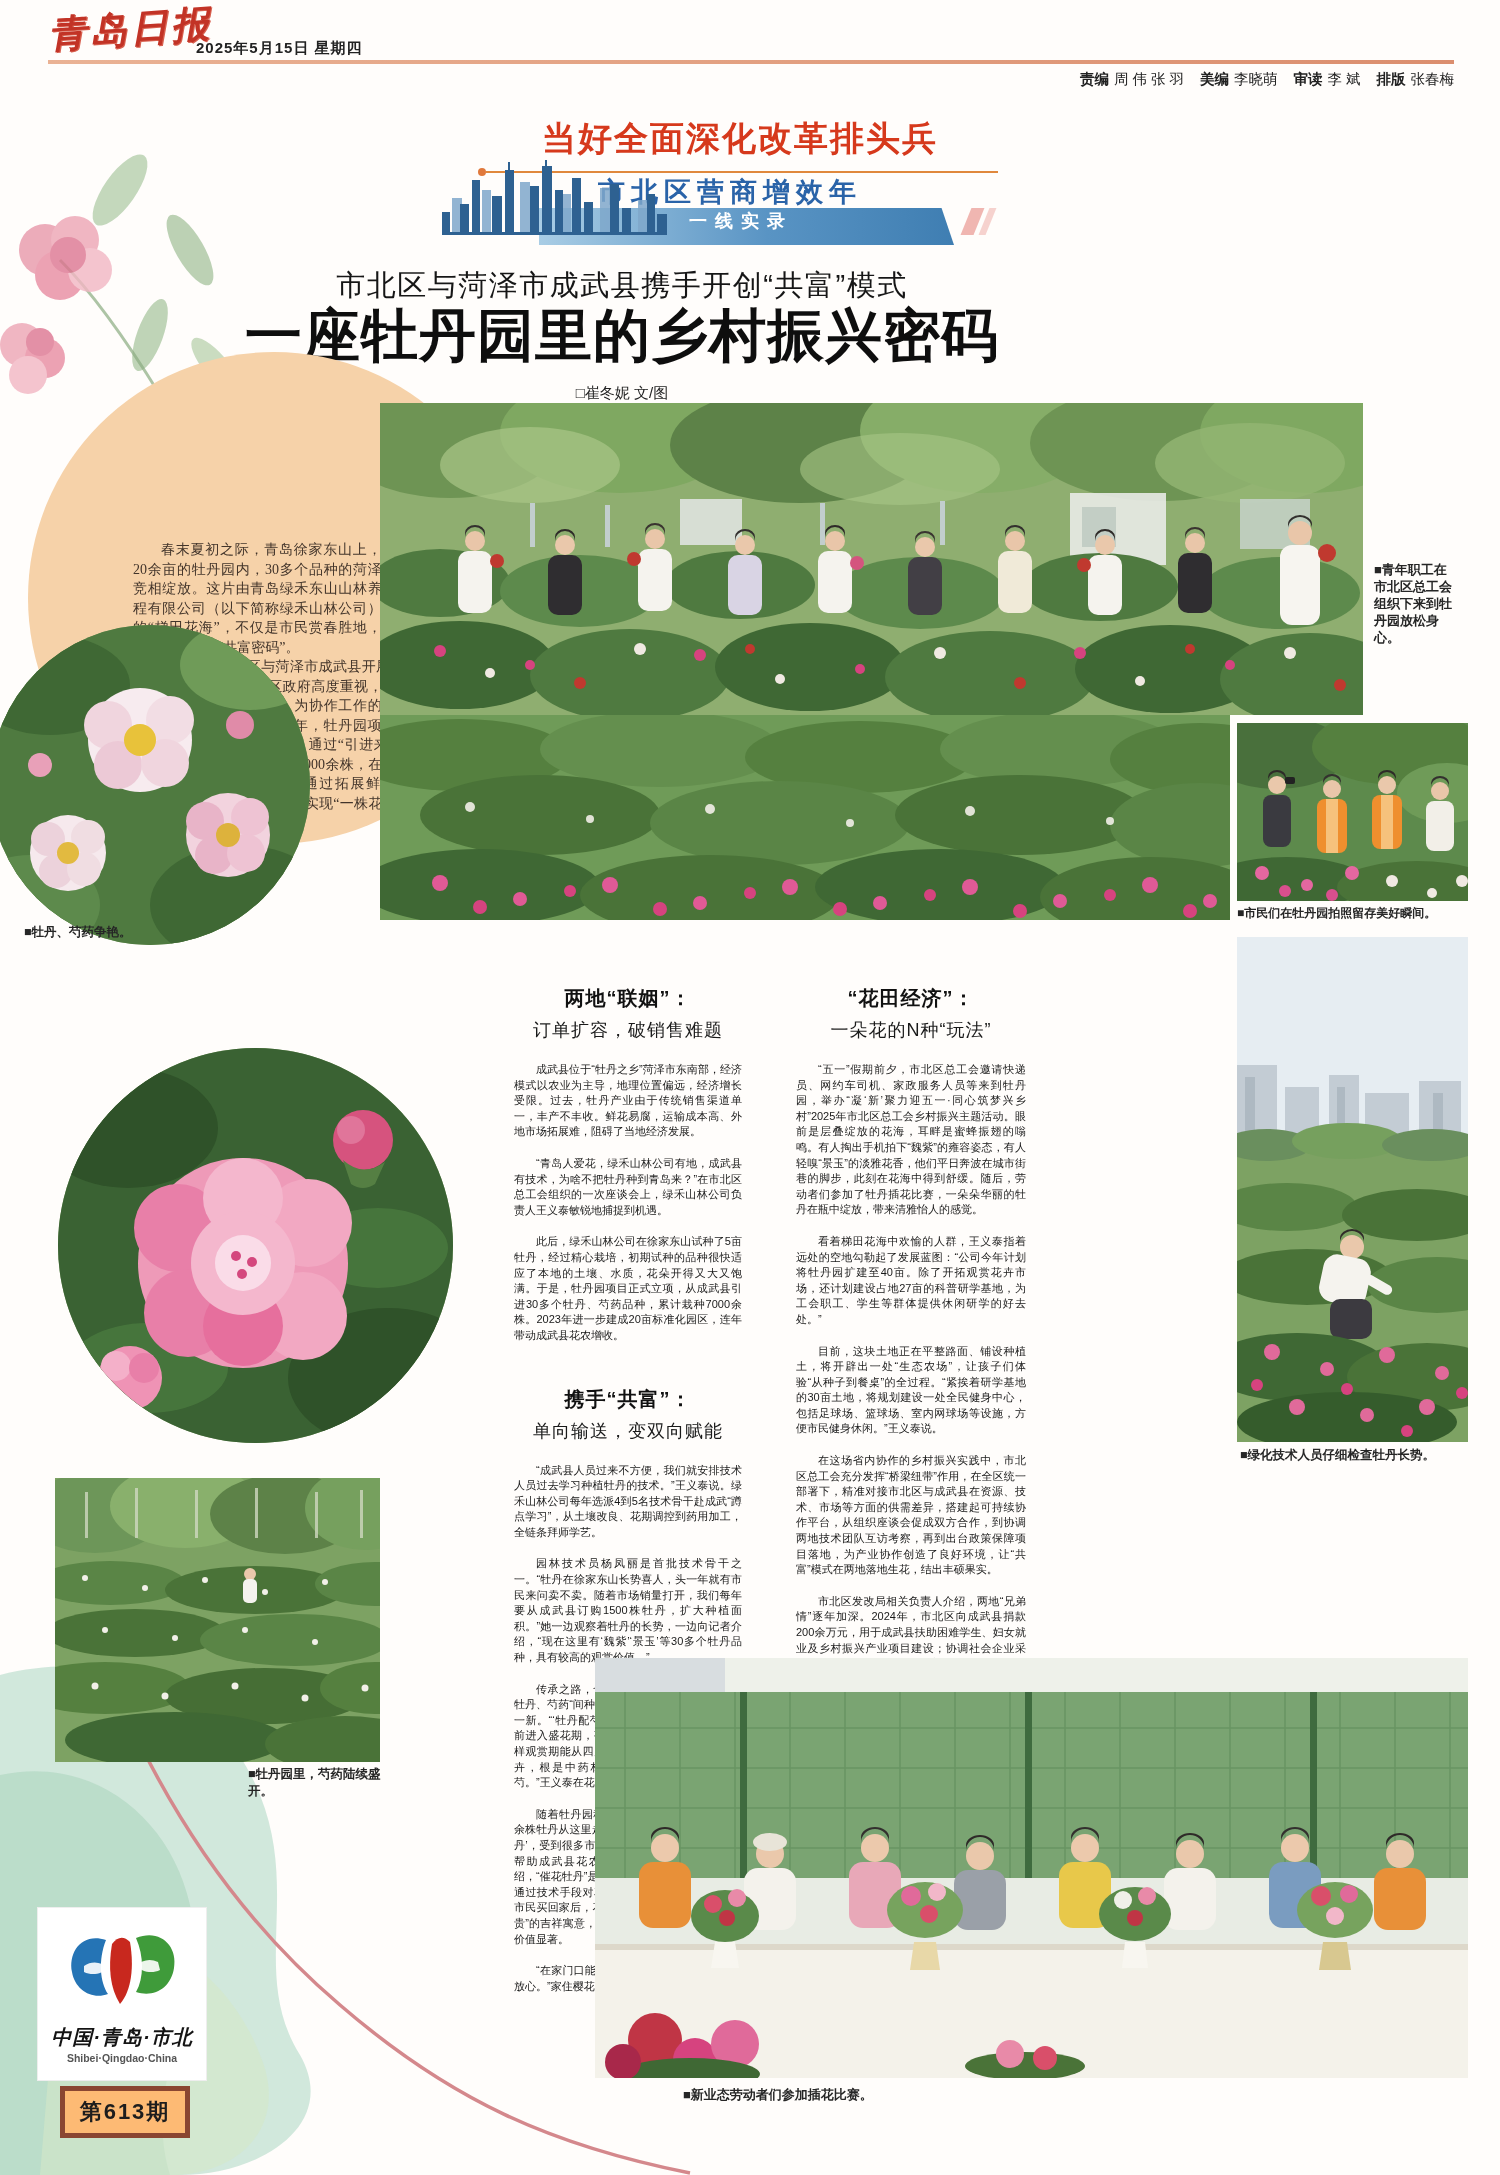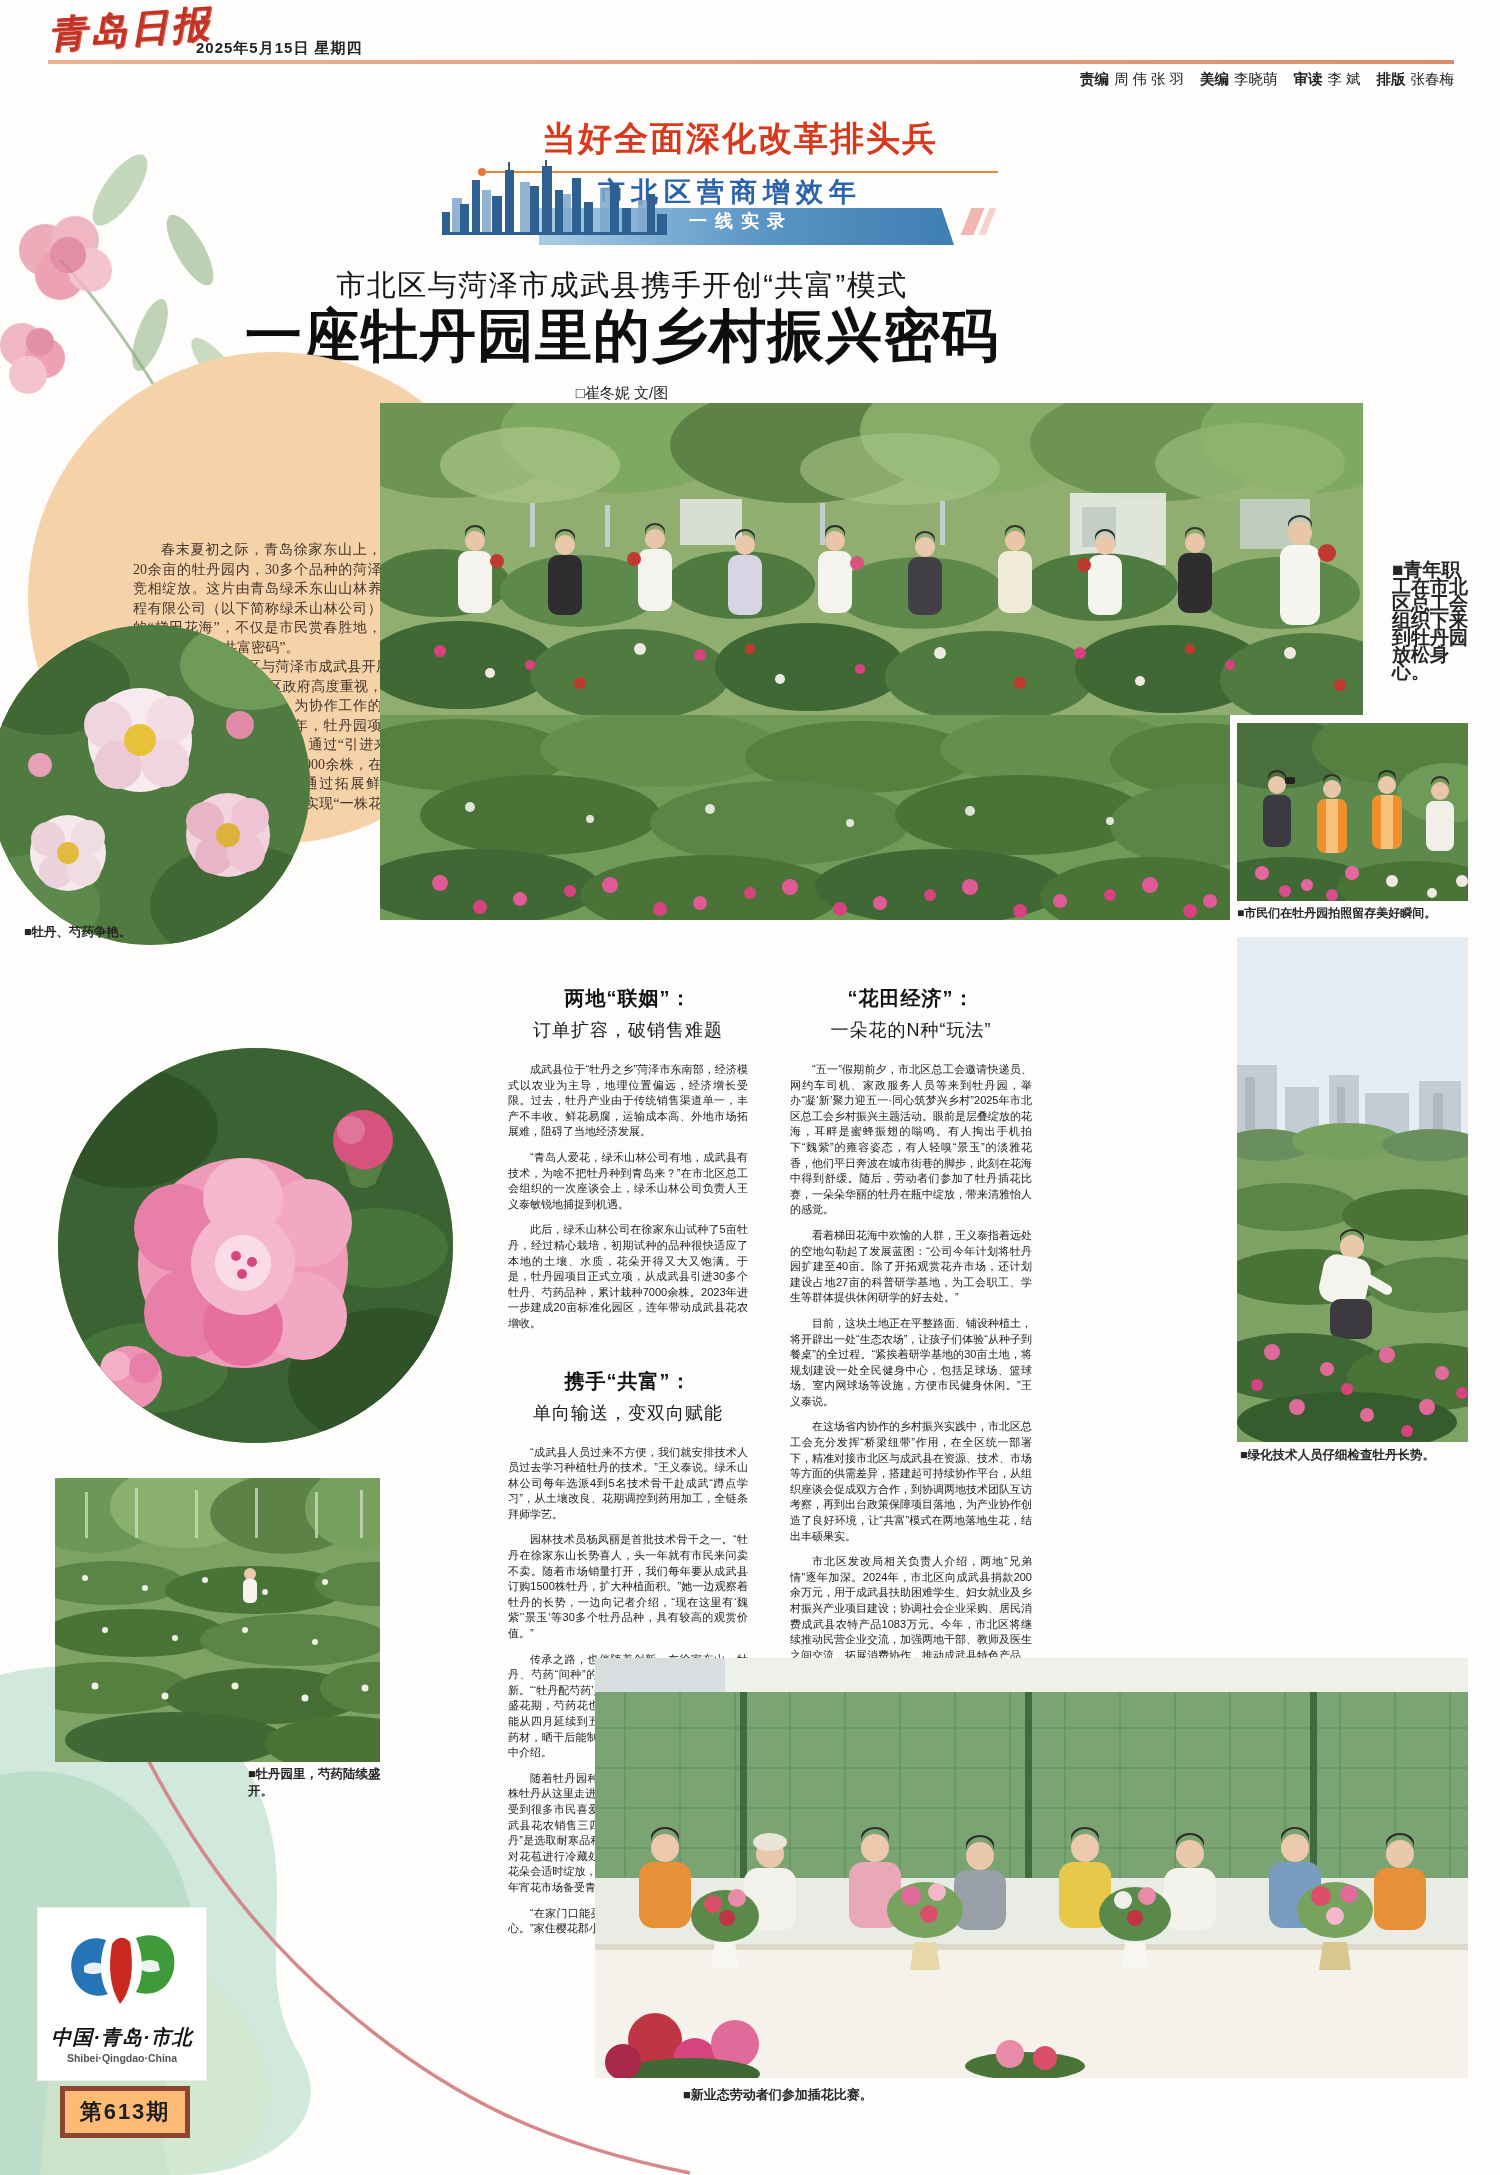--- a/index.html
+++ b/index.html
@@ -41,34 +41,34 @@
               font-weight:900;color:#0e0e0e;letter-spacing:1px;}
   #byline{left:237px;top:384px;width:770px;text-align:center;font-size:15px;color:#222;}
   
   #intro-circle{left:28px;top:352px;width:492px;height:492px;border-radius:50%;background:#f6d2a9;z-index:1;}
   #intro-text{left:133px;top:540px;width:278px;z-index:2;font-size:14px;line-height:19.5px;
               color:#42342a;text-align:justify;font-family:"Liberation Serif",serif;}
   #intro-text p{margin:0;text-indent:2em;}
   
   .photo{overflow:hidden;z-index:2;background:#7d9e63;}
   .caption{z-index:4;font-weight:700;color:#262626;line-height:1.35;}
-  #cap-main{left:1374px;top:561px;width:84px;font-size:19px;line-height:17px;margin-left:18px;}
+  #cap-main{left:1374px;top:561px;width:84px;font-size:13px;line-height:17px;}
   #cap-circle1{left:24px;top:924px;font-size:12.5px;}
   #cap-field{left:248px;top:1766px;width:142px;font-size:12.5px;}
   #cap-ra{left:1237px;top:905px;font-size:12px;}
   #cap-rb{left:1240px;top:1447px;font-size:12.5px;}
   #cap-bottom{left:683px;top:2086px;font-size:13px;}
   
   .col{z-index:2;}
   #col1{left:498px;top:985px;width:260px;}
   #col2{left:780px;top:985px;width:262px;}
   .sec-head{text-align:center;margin:0 0 6px 0;}
   .sec-title{font-size:20px;font-weight:800;color:#111;letter-spacing:1px;}
   .sec-sub{font-size:18px;font-weight:400;color:#1a1a1a;margin-top:6px;letter-spacing:1px;}
-  .body p{margin:10px;font-size:11px;line-height:15.6px;text-align:justify;text-indent:2em;color:#191919;}
+  .body p{margin:16px;font-size:11px;line-height:15.6px;text-align:justify;text-indent:2em;color:#191919;}
   .gap{height:26px;}
   .bodytop{margin-top:20px;}
   
   #logo-box{left:38px;top:1908px;width:168px;height:172px;background:#fff;z-index:3;
             box-shadow:0 0 0 1px #eee;}
   #logo-cn{position:absolute;left:0;top:116px;width:168px;text-align:center;font-size:20px;
            font-weight:900;color:#141414;font-style:italic;letter-spacing:1px;}
   #logo-en{position:absolute;left:0;top:144px;width:168px;text-align:center;font-size:10.5px;
            color:#555;font-weight:700;}
   #issue-box{left:60px;top:2086px;width:120px;height:42px;border:5px solid #8a4631;background:#fdba74;

